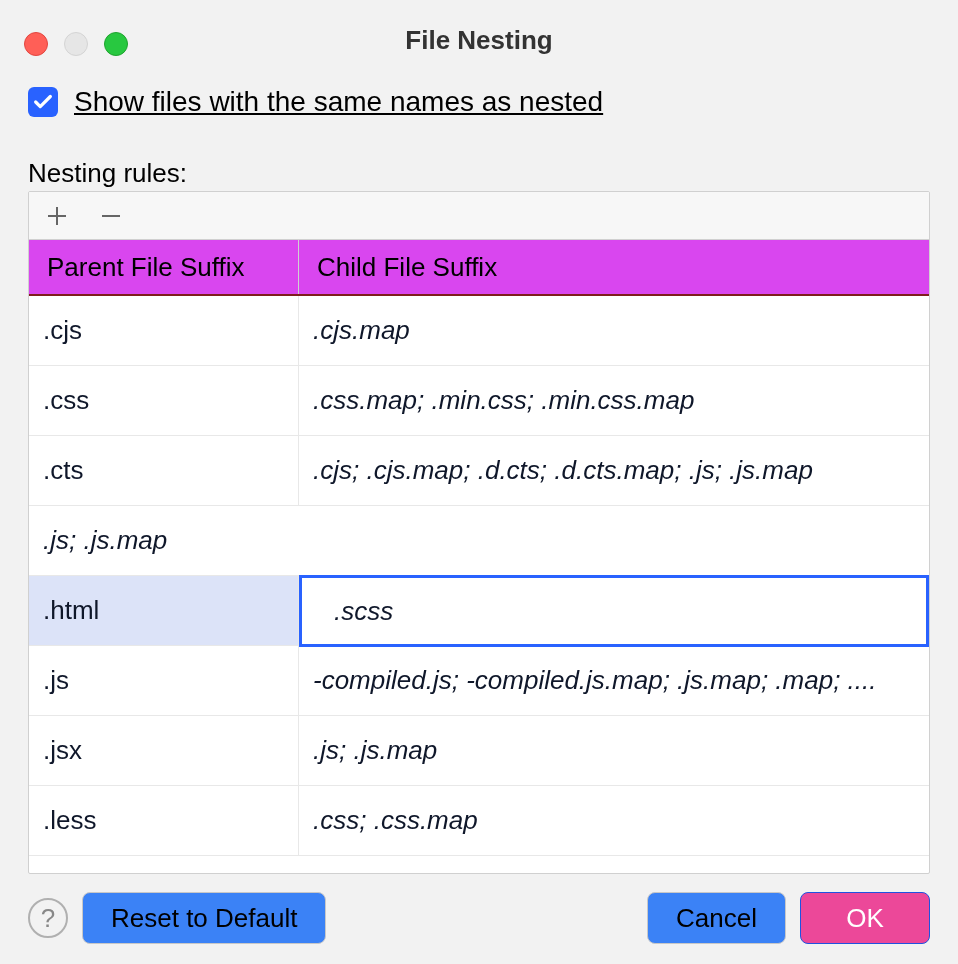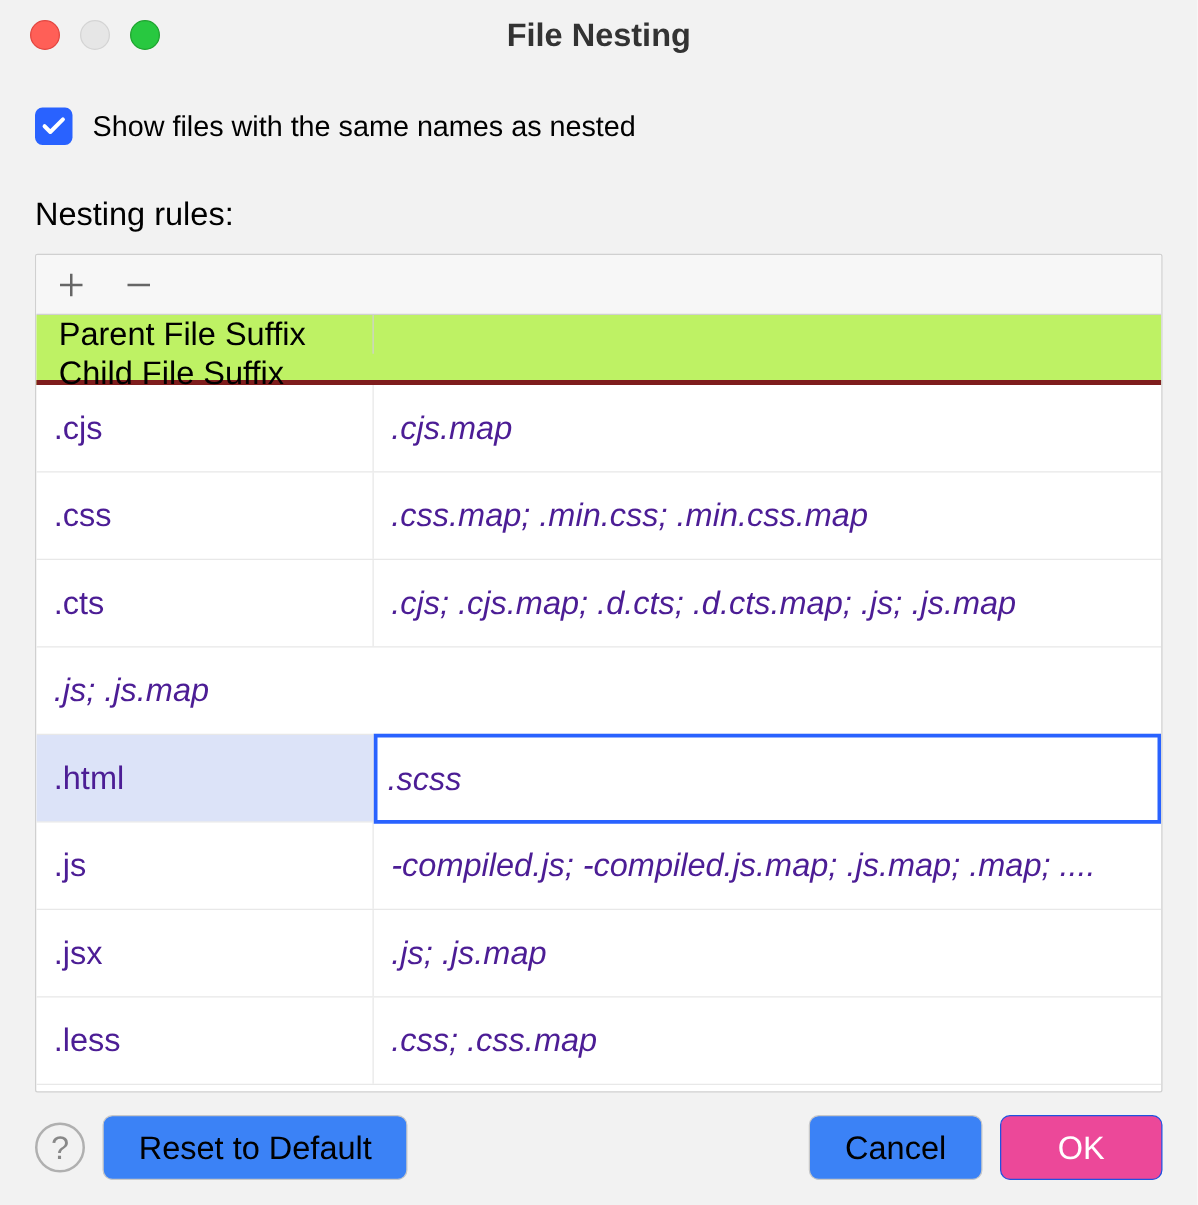--- a/index.html
+++ b/index.html
@@ -16,21 +16,21 @@
     }
     .window {
       width: 100%;
       height: 100%;
       display: flex;
       flex-direction: column;
     }
     .titlebar {
       height: 56px;
       display: flex;
-      align-items: center;
+      align-items: flex-end;
       position: relative;
       background: #f2f2f2;
     }
     .traffic-lights {
       display: flex;
       gap: 16px;
       padding-left: 24px;
       align-items: center;
     }
     .traffic-light {
@@ -69,27 +69,28 @@
       display: flex;
       align-items: center;
       justify-content: center;
       cursor: pointer;
     }
     .checkbox svg {
       width: 22px;
       height: 22px;
     }
     .checkbox-label {
-      font-size: 23px;
+      font-size: 28px;
       color: #000;
+      text-decoration: underline;
     }
     .rules-label {
       font-size: 26px;
       color: #000;
-      margin-bottom: 16px;
+      margin-bottom: 2px;
     }
     .table-container {
       border: 1px solid #d0d0d0;
       background: #fff;
       border-radius: 2px;
       flex: 1;
       display: flex;
       flex-direction: column;
       overflow: hidden;
       margin-bottom: 10px;
@@ -110,23 +111,22 @@
       align-items: center;
       justify-content: center;
       cursor: pointer;
       color: #666;
       font-size: 30px;
       font-weight: 300;
     }
     .table-header {
       display: flex;
       height: 56px;
-      background: #bef264;
-      border-bottom: 4px solid #7f1d1d;
-      flex-direction: column;
+      background: #d946ef;
+      border-bottom: 2px solid #7f1d1d;
     }
     .th {
       display: flex;
       align-items: center;
       padding-left: 18px;
       font-size: 26px;
       color: #000;
     }
     .th-parent {
       width: 270px;
@@ -142,21 +142,21 @@
     .table-row {
       display: flex;
       height: 70px;
       border-bottom: 1px solid #e8e8e8;
     }
     .td {
       display: flex;
       align-items: center;
       padding-left: 14px;
       font-size: 26px;
-      color: #4c1d95;
+      color: #0f172a;
       overflow: hidden;
       white-space: nowrap;
       text-overflow: ellipsis;
     }
     .td-parent {
       width: 270px;
       border-right: 1px solid #e8e8e8;
     }
     .td-child {
       flex: 1;
@@ -174,21 +174,21 @@
       background: #dce3f8;
     }
     .row-selected .td-child {
       background: #fff;
       position: relative;
     }
     .cell-editing {
       border: 3px solid #2962ff;
       margin: -1px 0;
       height: 72px;
-      padding-left: 8px;
+      padding-left: 32px;
     }
     .footer {
       height: 80px;
       display: flex;
       align-items: center;
       padding: 0 28px 12px 28px;
       gap: 14px;
     }
     .help-btn {
       width: 40px;

